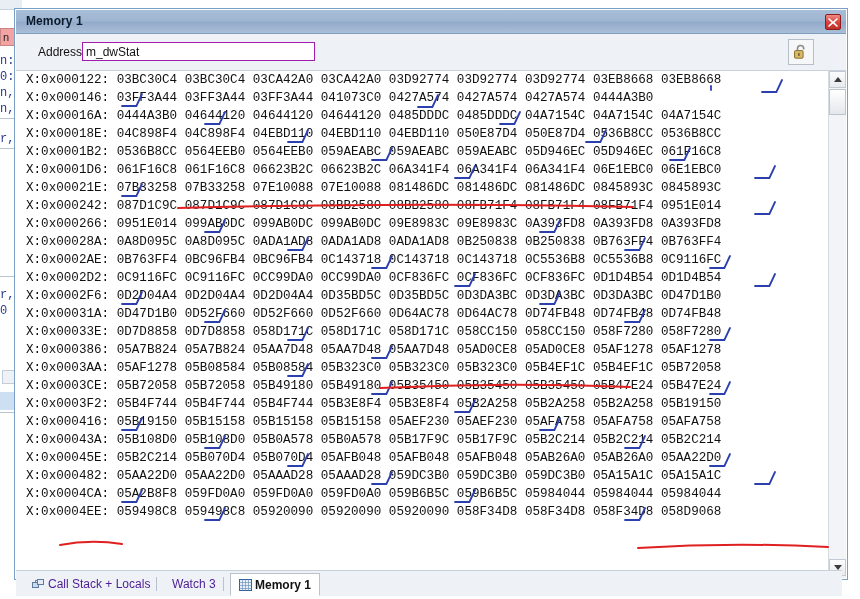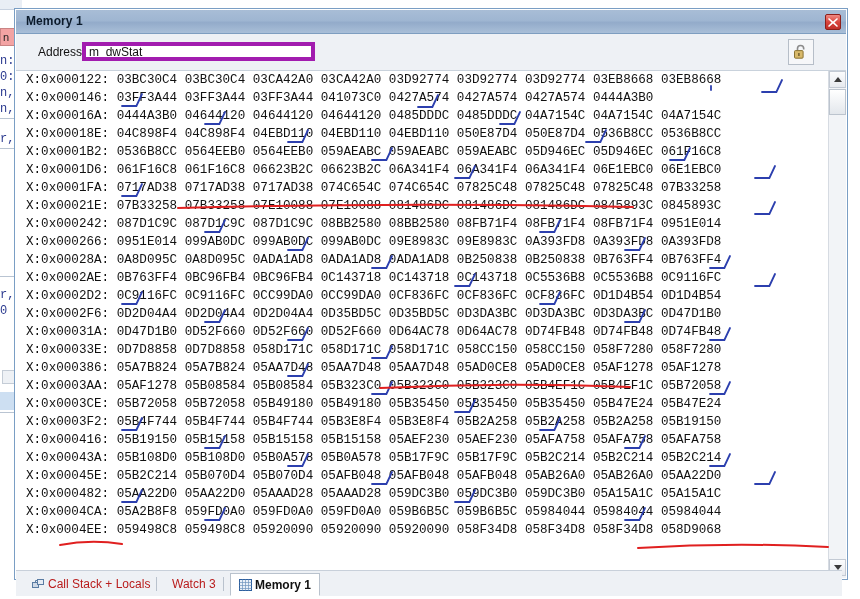--- a/index.html
+++ b/index.html
@@ -54,21 +54,21 @@
 
   .toolbar {
     position:absolute; left:1px; top:25px; width:830px; height:37px;
     background:#eef1f5; border-bottom:1px solid #c9d2dc; box-sizing:border-box;
   }
   .addr-label {
     position:absolute; left:22px; top:11px; font-size:12px; color:#111;
   }
   .addr-input {
     position:absolute; left:66px; top:8px; width:233px; height:19px;
-    border:4px solid #a21caf; background:#ffffff; box-sizing:border-box;
+    border:1px solid #a21caf; background:#ffffff; box-sizing:border-box;
     font-family:"Liberation Sans", sans-serif; font-size:12px; color:#111;
     padding:1px 0 0 3px; outline:none;
   }
   .lock-box {
     position:absolute; right:32px; top:5px; width:26px; height:26px;
     border:1px solid #b6bec8; background:#f6f7f9; box-sizing:border-box;
     cursor:pointer;
   }
   .lock-box svg { display:block; margin:4px auto 0; }
 
@@ -109,21 +109,21 @@
     border:1px solid #bcc4ce; box-sizing:border-box; cursor:pointer;
   }
 
   
   .tabbar {
     position:absolute; left:16px; top:570px; width:826px; height:26px;
     background:#eef1f5; border-top:1px solid #c8d0da; box-sizing:border-box;
   }
   .tab {
     position:absolute; top:2px; height:23px; box-sizing:border-box;
-    font-size:12px; color:#b91c1c; padding:4px 8px 0 8px; cursor:pointer;
+    font-size:12px; color:#4c1d95; padding:4px 8px 0 8px; cursor:pointer;
     white-space:nowrap;
   }
   .tab.active {
     background:#ffffff; border:1px solid #b9c2cd; border-bottom:1px solid #ffffff;
     color:#111; font-weight:bold;
   }
   .tabdiv { position:absolute; top:6px; width:1px; height:14px; background:#b9c2cd;}
   .tabicon { display:inline-block; vertical-align:-2px; margin-right:3px; }
 
   
@@ -178,21 +178,20 @@
     </div>
 
     <div class="datapane">
       <div id="memrows">
           <div class="memrow"><span class="addr">X:0x000122:</span><span class="cell"> 03BC30C4</span><span class="cell"> 03BC30C4</span><span class="cell"> 03CA42A0</span><span class="cell"> 03CA42A0</span><span class="cell"> 03D92774</span><span class="cell"> 03D92774</span><span class="cell"> 03D92774</span><span class="cell"> 03EB8668</span><span class="cell"> 03EB8668</span></div>
           <div class="memrow"><span class="addr">X:0x000146:</span><span class="cell"> 03FF3A44</span><span class="cell"> 03FF3A44</span><span class="cell"> 03FF3A44</span><span class="cell"> 041073C0</span><span class="cell"> 0427A574</span><span class="cell"> 0427A574</span><span class="cell"> 0427A574</span><span class="cell"> 0444A3B0</span></div>
           <div class="memrow"><span class="addr">X:0x00016A:</span><span class="cell"> 0444A3B0</span><span class="cell"> 04644120</span><span class="cell"> 04644120</span><span class="cell"> 04644120</span><span class="cell"> 0485DDDC</span><span class="cell"> 0485DDDC</span><span class="cell"> 04A7154C</span><span class="cell"> 04A7154C</span><span class="cell"> 04A7154C</span></div>
           <div class="memrow"><span class="addr">X:0x00018E:</span><span class="cell"> 04C898F4</span><span class="cell"> 04C898F4</span><span class="cell"> 04EBD110</span><span class="cell"> 04EBD110</span><span class="cell"> 04EBD110</span><span class="cell"> 050E87D4</span><span class="cell"> 050E87D4</span><span class="cell"> 0536B8CC</span><span class="cell"> 0536B8CC</span></div>
           <div class="memrow"><span class="addr">X:0x0001B2:</span><span class="cell"> 0536B8CC</span><span class="cell"> 0564EEB0</span><span class="cell"> 0564EEB0</span><span class="cell"> 059AEABC</span><span class="cell"> 059AEABC</span><span class="cell"> 059AEABC</span><span class="cell"> 05D946EC</span><span class="cell"> 05D946EC</span><span class="cell"> 061F16C8</span></div>
           <div class="memrow"><span class="addr">X:0x0001D6:</span><span class="cell"> 061F16C8</span><span class="cell"> 061F16C8</span><span class="cell"> 06623B2C</span><span class="cell"> 06623B2C</span><span class="cell"> 06A341F4</span><span class="cell"> 06A341F4</span><span class="cell"> 06A341F4</span><span class="cell"> 06E1EBC0</span><span class="cell"> 06E1EBC0</span></div>
-          <div class="memrow"><span class="addr">X:0x0001FA:</span><span class="cell"> 0717AD38</span><span class="cell"> 0717AD38</span><span class="cell"> 0717AD38</span><span class="cell"> 074C654C</span><span class="cell"> 074C654C</span><span class="cell"> 07825C48</span><span class="cell"> 07825C48</span><span class="cell"> 07825C48</span><span class="cell"> 07B33258</span></div>
           <div class="memrow"><span class="addr">X:0x00021E:</span><span class="cell"> 07B33258</span><span class="cell"> 07B33258</span><span class="cell"> 07E10088</span><span class="cell"> 07E10088</span><span class="cell"> 081486DC</span><span class="cell"> 081486DC</span><span class="cell"> 081486DC</span><span class="cell"> 0845893C</span><span class="cell"> 0845893C</span></div>
           <div class="memrow"><span class="addr">X:0x000242:</span><span class="cell"> 087D1C9C</span><span class="cell"> 087D1C9C</span><span class="cell"> 087D1C9C</span><span class="cell"> 08BB2580</span><span class="cell"> 08BB2580</span><span class="cell"> 08FB71F4</span><span class="cell"> 08FB71F4</span><span class="cell"> 08FB71F4</span><span class="cell"> 0951E014</span></div>
           <div class="memrow"><span class="addr">X:0x000266:</span><span class="cell"> 0951E014</span><span class="cell"> 099AB0DC</span><span class="cell"> 099AB0DC</span><span class="cell"> 099AB0DC</span><span class="cell"> 09E8983C</span><span class="cell"> 09E8983C</span><span class="cell"> 0A393FD8</span><span class="cell"> 0A393FD8</span><span class="cell"> 0A393FD8</span></div>
           <div class="memrow"><span class="addr">X:0x00028A:</span><span class="cell"> 0A8D095C</span><span class="cell"> 0A8D095C</span><span class="cell"> 0ADA1AD8</span><span class="cell"> 0ADA1AD8</span><span class="cell"> 0ADA1AD8</span><span class="cell"> 0B250838</span><span class="cell"> 0B250838</span><span class="cell"> 0B763FF4</span><span class="cell"> 0B763FF4</span></div>
           <div class="memrow"><span class="addr">X:0x0002AE:</span><span class="cell"> 0B763FF4</span><span class="cell"> 0BC96FB4</span><span class="cell"> 0BC96FB4</span><span class="cell"> 0C143718</span><span class="cell"> 0C143718</span><span class="cell"> 0C143718</span><span class="cell"> 0C5536B8</span><span class="cell"> 0C5536B8</span><span class="cell"> 0C9116FC</span></div>
           <div class="memrow"><span class="addr">X:0x0002D2:</span><span class="cell"> 0C9116FC</span><span class="cell"> 0C9116FC</span><span class="cell"> 0CC99DA0</span><span class="cell"> 0CC99DA0</span><span class="cell"> 0CF836FC</span><span class="cell"> 0CF836FC</span><span class="cell"> 0CF836FC</span><span class="cell"> 0D1D4B54</span><span class="cell"> 0D1D4B54</span></div>
           <div class="memrow"><span class="addr">X:0x0002F6:</span><span class="cell"> 0D2D04A4</span><span class="cell"> 0D2D04A4</span><span class="cell"> 0D2D04A4</span><span class="cell"> 0D35BD5C</span><span class="cell"> 0D35BD5C</span><span class="cell"> 0D3DA3BC</span><span class="cell"> 0D3DA3BC</span><span class="cell"> 0D3DA3BC</span><span class="cell"> 0D47D1B0</span></div>
           <div class="memrow"><span class="addr">X:0x00031A:</span><span class="cell"> 0D47D1B0</span><span class="cell"> 0D52F660</span><span class="cell"> 0D52F660</span><span class="cell"> 0D52F660</span><span class="cell"> 0D64AC78</span><span class="cell"> 0D64AC78</span><span class="cell"> 0D74FB48</span><span class="cell"> 0D74FB48</span><span class="cell"> 0D74FB48</span></div>
           <div class="memrow"><span class="addr">X:0x00033E:</span><span class="cell"> 0D7D8858</span><span class="cell"> 0D7D8858</span><span class="cell"> 058D171C</span><span class="cell"> 058D171C</span><span class="cell"> 058D171C</span><span class="cell"> 058CC150</span><span class="cell"> 058CC150</span><span class="cell"> 058F7280</span><span class="cell"> 058F7280</span></div>
           <div class="memrow"><span class="addr">X:0x000386:</span><span class="cell"> 05A7B824</span><span class="cell"> 05A7B824</span><span class="cell"> 05AA7D48</span><span class="cell"> 05AA7D48</span><span class="cell"> 05AA7D48</span><span class="cell"> 05AD0CE8</span><span class="cell"> 05AD0CE8</span><span class="cell"> 05AF1278</span><span class="cell"> 05AF1278</span></div>

